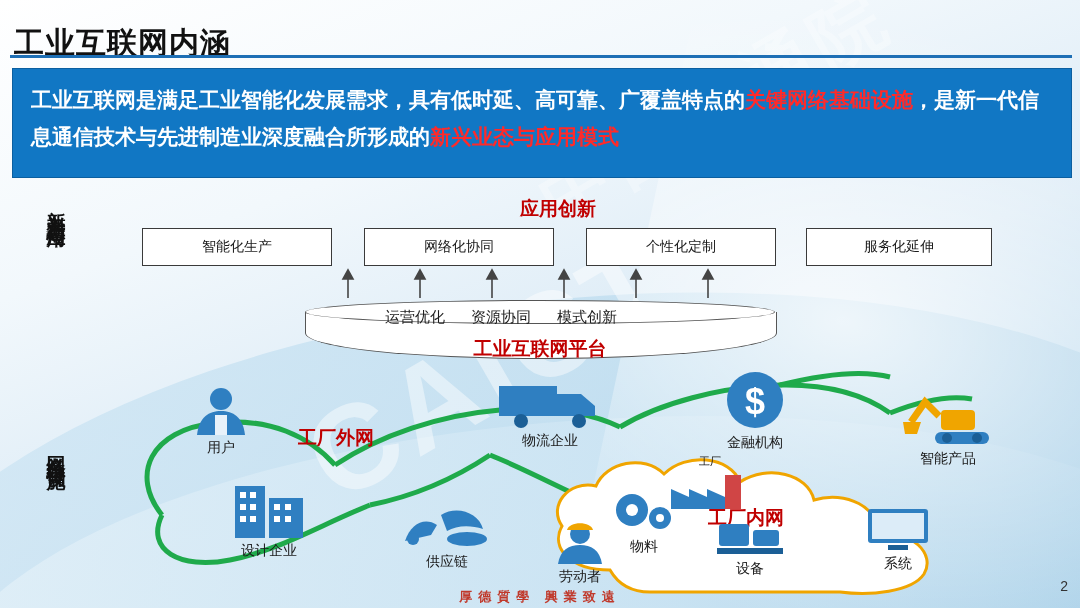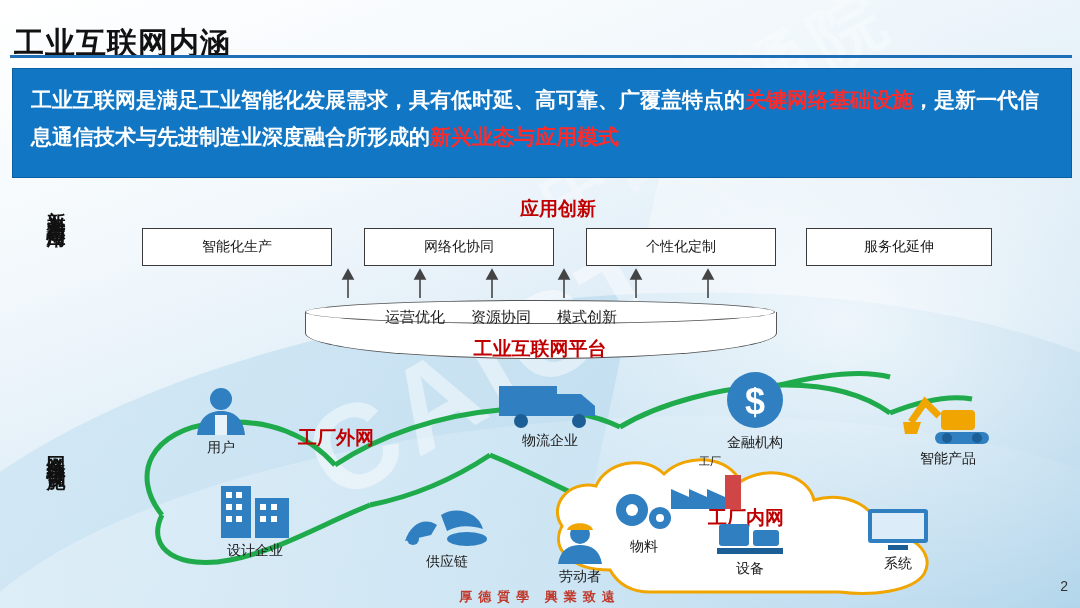--- a/index.html
+++ b/index.html
@@ -325,21 +325,21 @@
 
   <div class="node" style="left:176px; top:385px; width:90px;">
     <svg width="64" height="52" viewBox="0 0 64 52" style="margin:0 auto;">
       <circle cx="32" cy="14" r="11" fill="#2f7fc1"></circle>
       <path d="M8 50 C10 32 20 26 32 26 C44 26 54 32 56 50 Z" fill="#2f7fc1"></path>
       <rect x="26" y="30" width="12" height="20" fill="#e8f2fa"></rect>
     </svg>
     <div class="cap">用户</div>
   </div>
 
-  <div class="node" style="left:200px; top:478px; width:110px;">
+  <div class="node" style="left:214px; top:478px; width:110px;">
     <svg width="84" height="62" viewBox="0 0 84 62" style="margin:0 auto;">
       <rect x="8" y="8" width="30" height="52" fill="#2f7fc1"></rect>
       <rect x="42" y="20" width="34" height="40" fill="#2f7fc1"></rect>
       <g fill="#ffffff">
         <rect x="13" y="14" width="6" height="6"></rect>
           <rect x="23" y="14" width="6" height="6"></rect>
         <rect x="13" y="26" width="6" height="6"></rect>
           <rect x="23" y="26" width="6" height="6"></rect>
         <rect x="13" y="38" width="6" height="6"></rect>
           <rect x="23" y="38" width="6" height="6"></rect>

